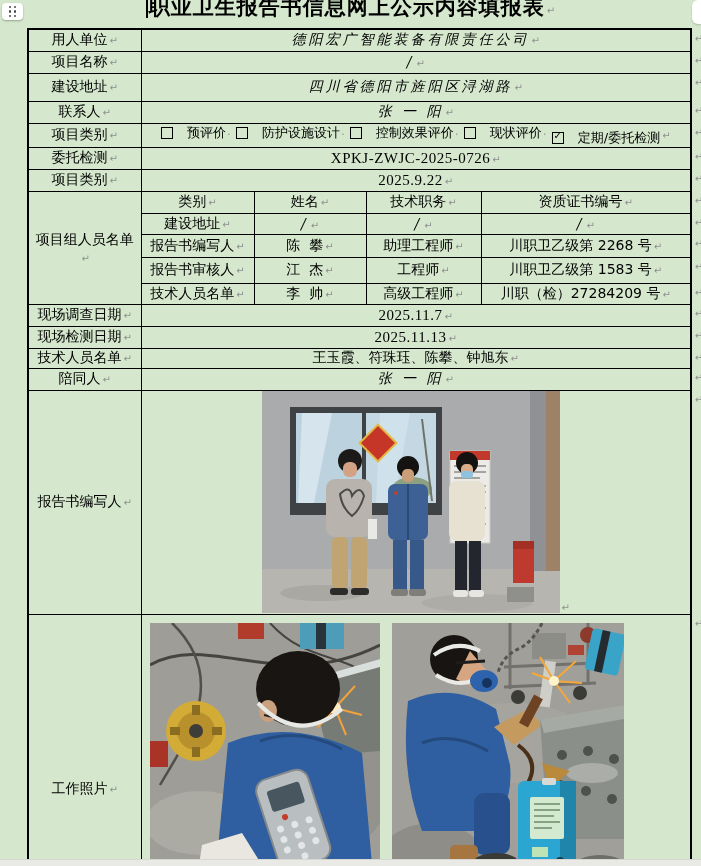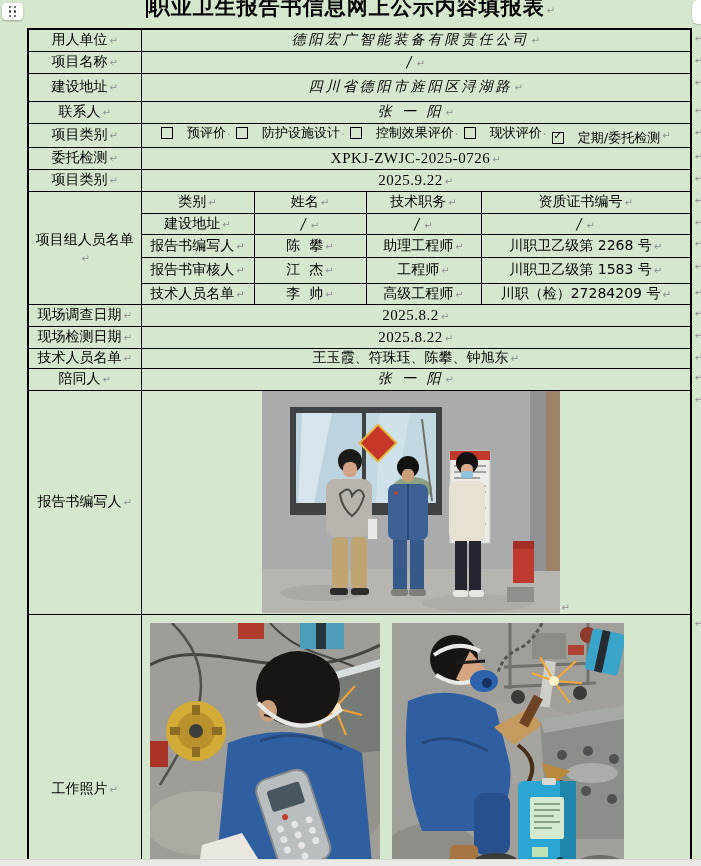--- a/index.html
+++ b/index.html
@@ -176,26 +176,26 @@
   </tr>
   <tr style="height:21px">
     <td><span class="val">技术人员名单</span><span class="pm">↵</span></td>
     <td><span class="val">李  帅</span><span class="pm">↵</span></td>
     <td><span class="val">高级工程师</span><span class="pm">↵</span></td>
     <td class="cert"><span class="val">川职（检）27284209 号</span><span class="pm">↵</span><span class="re">↵</span></td>
   </tr>
 
   <tr style="height:22px">
     <td class="lbl"><span>现场调查日期</span><span class="pm">↵</span></td>
-    <td colspan="4"><span class="val num">2025.8.2</span><span class="pm">↵</span><span class="re">↵</span></td>
+    <td colspan="4"><span class="val num">2025.11.7</span><span class="pm">↵</span><span class="re">↵</span></td>
   </tr>
 
   <tr style="height:22px">
     <td class="lbl"><span>现场检测日期</span><span class="pm">↵</span></td>
-    <td colspan="4"><span class="val num">2025.8.22</span><span class="pm">↵</span><span class="re">↵</span></td>
+    <td colspan="4"><span class="val num">2025.11.13</span><span class="pm">↵</span><span class="re">↵</span></td>
   </tr>
 
   <tr style="height:20px">
     <td class="lbl"><span>技术人员名单</span><span class="pm">↵</span></td>
     <td colspan="4"><span class="val">王玉霞、符珠珏、陈攀、钟旭东</span><span class="pm">↵</span><span class="re">↵</span></td>
   </tr>
 
   <tr style="height:22px">
     <td class="lbl"><span>陪同人</span><span class="pm">↵</span></td>
     <td colspan="4"><span class="val kai">张 一 阳</span><span class="pm">↵</span><span class="re">↵</span></td>

